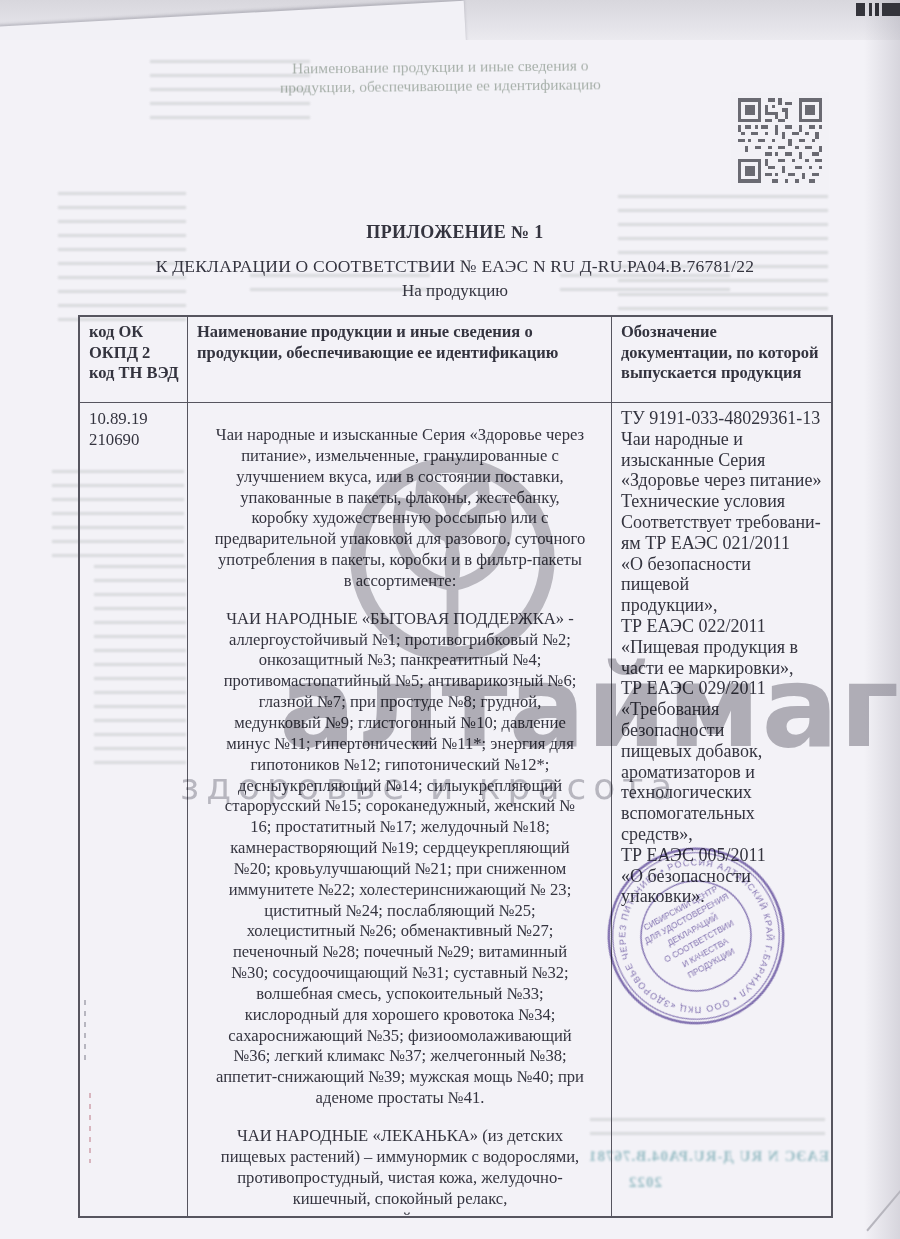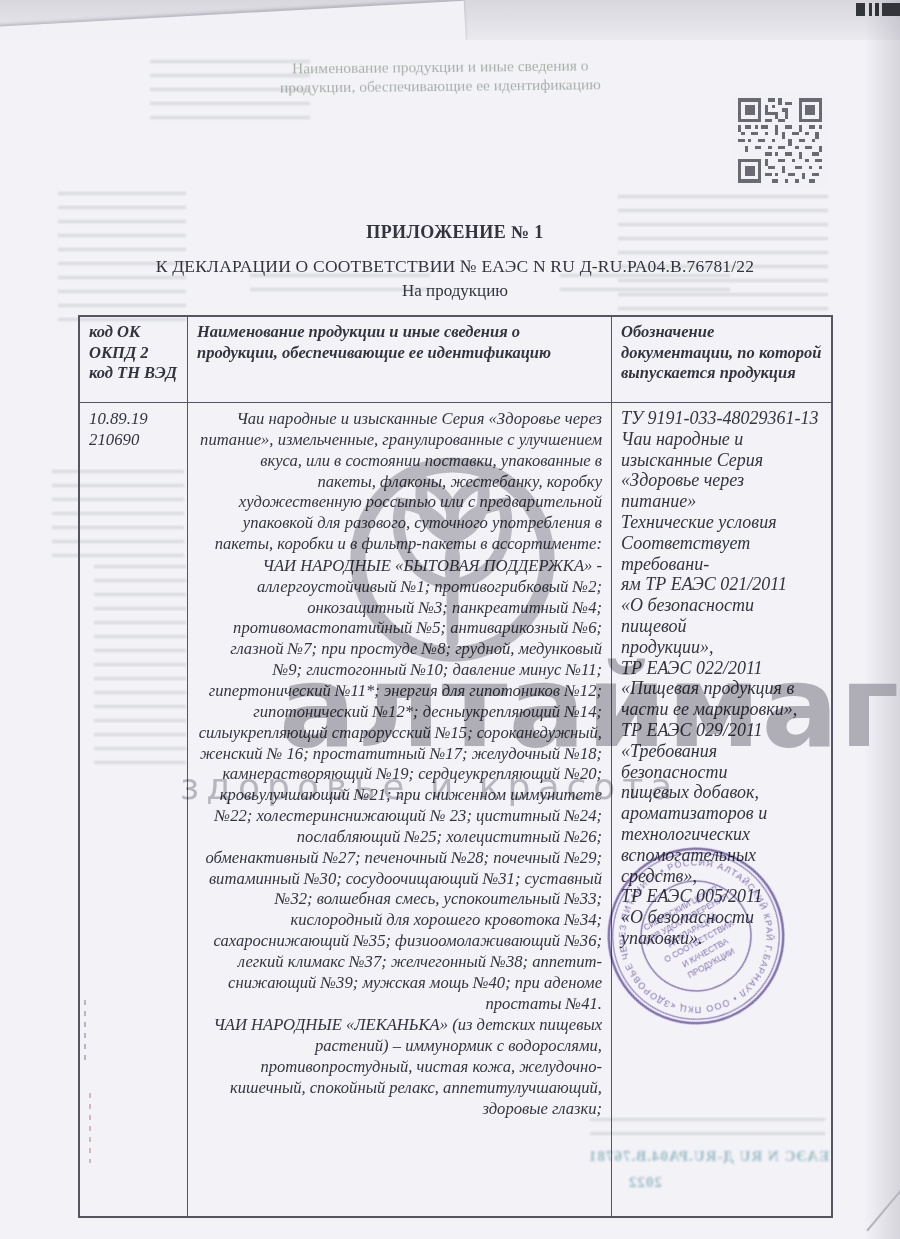--- a/index.html
+++ b/index.html
@@ -35,29 +35,29 @@
   
   .qr{position:absolute;left:731px;top:88px;width:98px;height:105px;z-index:3;opacity:.82;}
   
   .titles{position:absolute;left:70px;top:222px;width:770px;text-align:center;z-index:3;}
   .t1{font-weight:bold;font-size:18px;letter-spacing:.4px;}
   .t2{font-weight:normal;font-size:17.5px;margin-top:13px;letter-spacing:.2px;}
   .t3{font-size:17px;margin-top:4px;}
   
   .tbl{position:absolute;left:78px;top:315px;width:755px;height:903px;z-index:3;
     display:grid;grid-template-columns:108px 424px auto;grid-template-rows:86px 1fr;
-    border:2px solid #56555f;box-sizing:border-box;background:transparent;font-style:italic;}
+    border:2px solid #56555f;box-sizing:border-box;background:transparent;}
   .cell{border-right:1.5px solid #56555f;border-bottom:1.5px solid #56555f;
     padding:5px 8px 2px 9px;box-sizing:border-box;overflow:hidden;}
   .cell.last-col{border-right:none;}
   .cell.body-row{border-bottom:none;}
   .hdr{font-weight:bold;font-size:16.5px;line-height:20.5px;}
   .pre{white-space:pre-line;}
   .codes{font-size:16.8px;line-height:21px;}
-  .prod p{margin:1px;font-size:16.6px;line-height:20.85px;text-align:right;}
+  .prod p{margin:17px;font-size:16.6px;line-height:20.85px;text-align:center;}
   .docs{font-size:18px;line-height:20.8px;}
   
   .wm{position:absolute;z-index:4;pointer-events:none;mix-blend-mode:multiply;}
   .wm-logo{left:345px;top:452px;width:215px;height:215px;opacity:.5;}
   .wm-brand{left:133px;top:642px;width:767px;overflow:hidden;white-space:nowrap;
     font-family:"DejaVu Sans","Liberation Sans",sans-serif;font-weight:bold;
     font-size:114px;line-height:130px;letter-spacing:1px;color:rgba(125,124,133,.55);text-align:right;}
   .wm-tagline{left:180px;top:766px;width:720px;text-align:left;
     font-family:"DejaVu Sans","Liberation Sans",sans-serif;
     font-size:36px;letter-spacing:7px;color:rgba(130,129,140,.5);}

